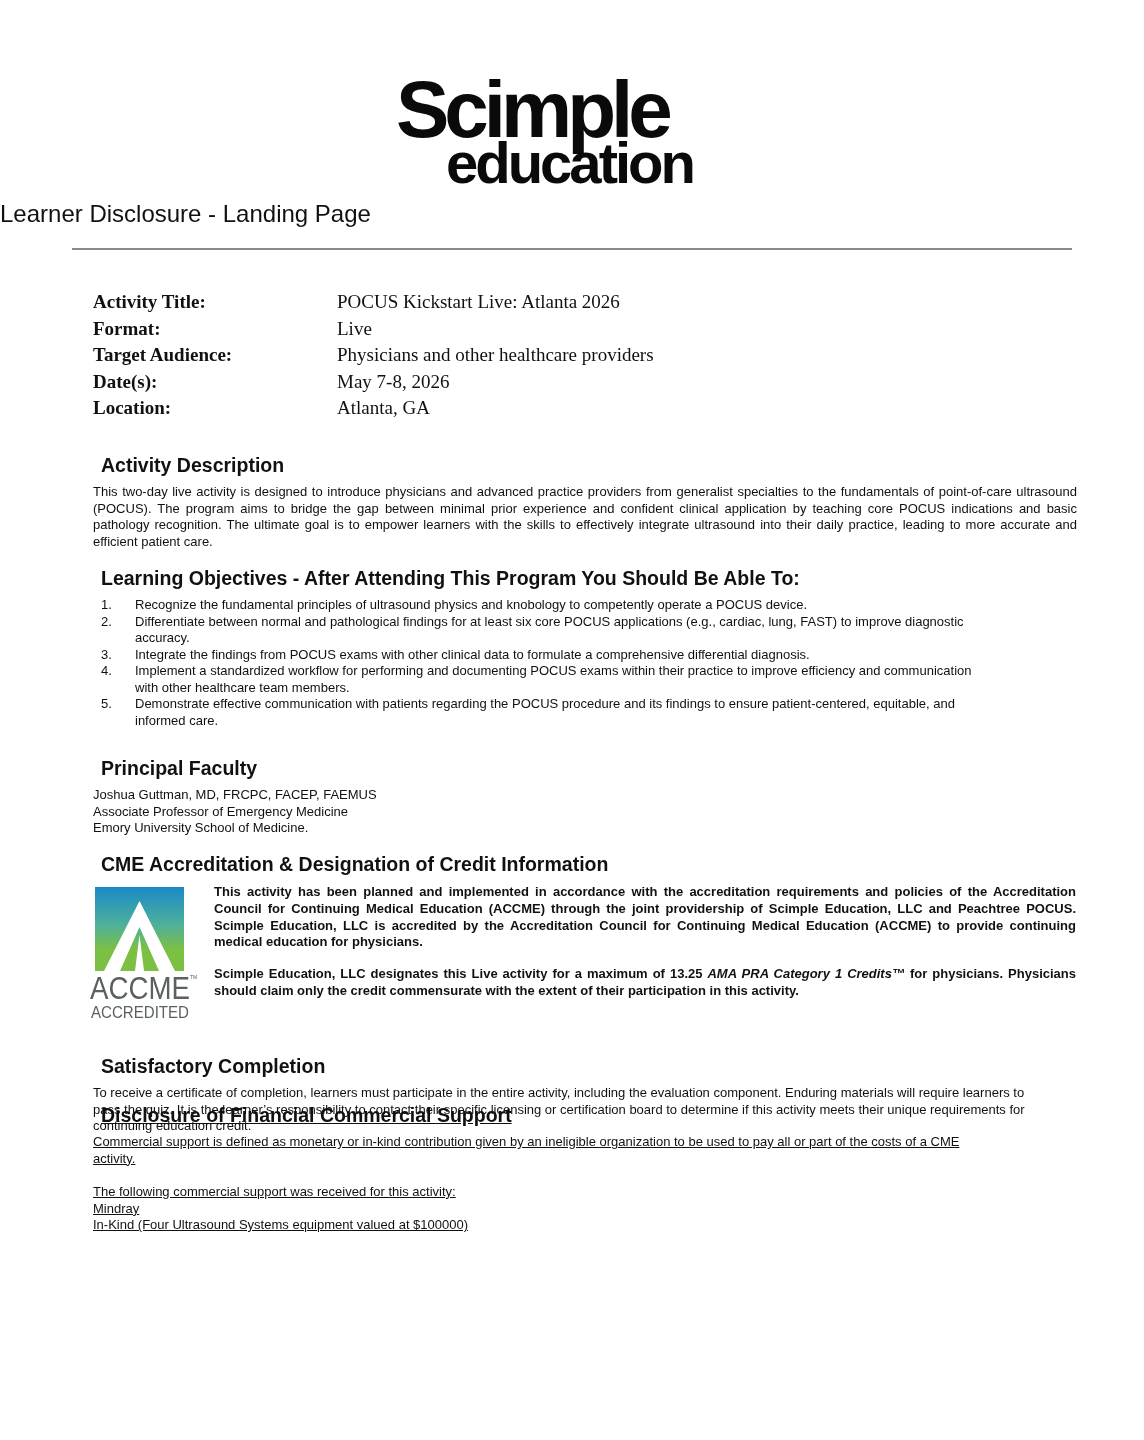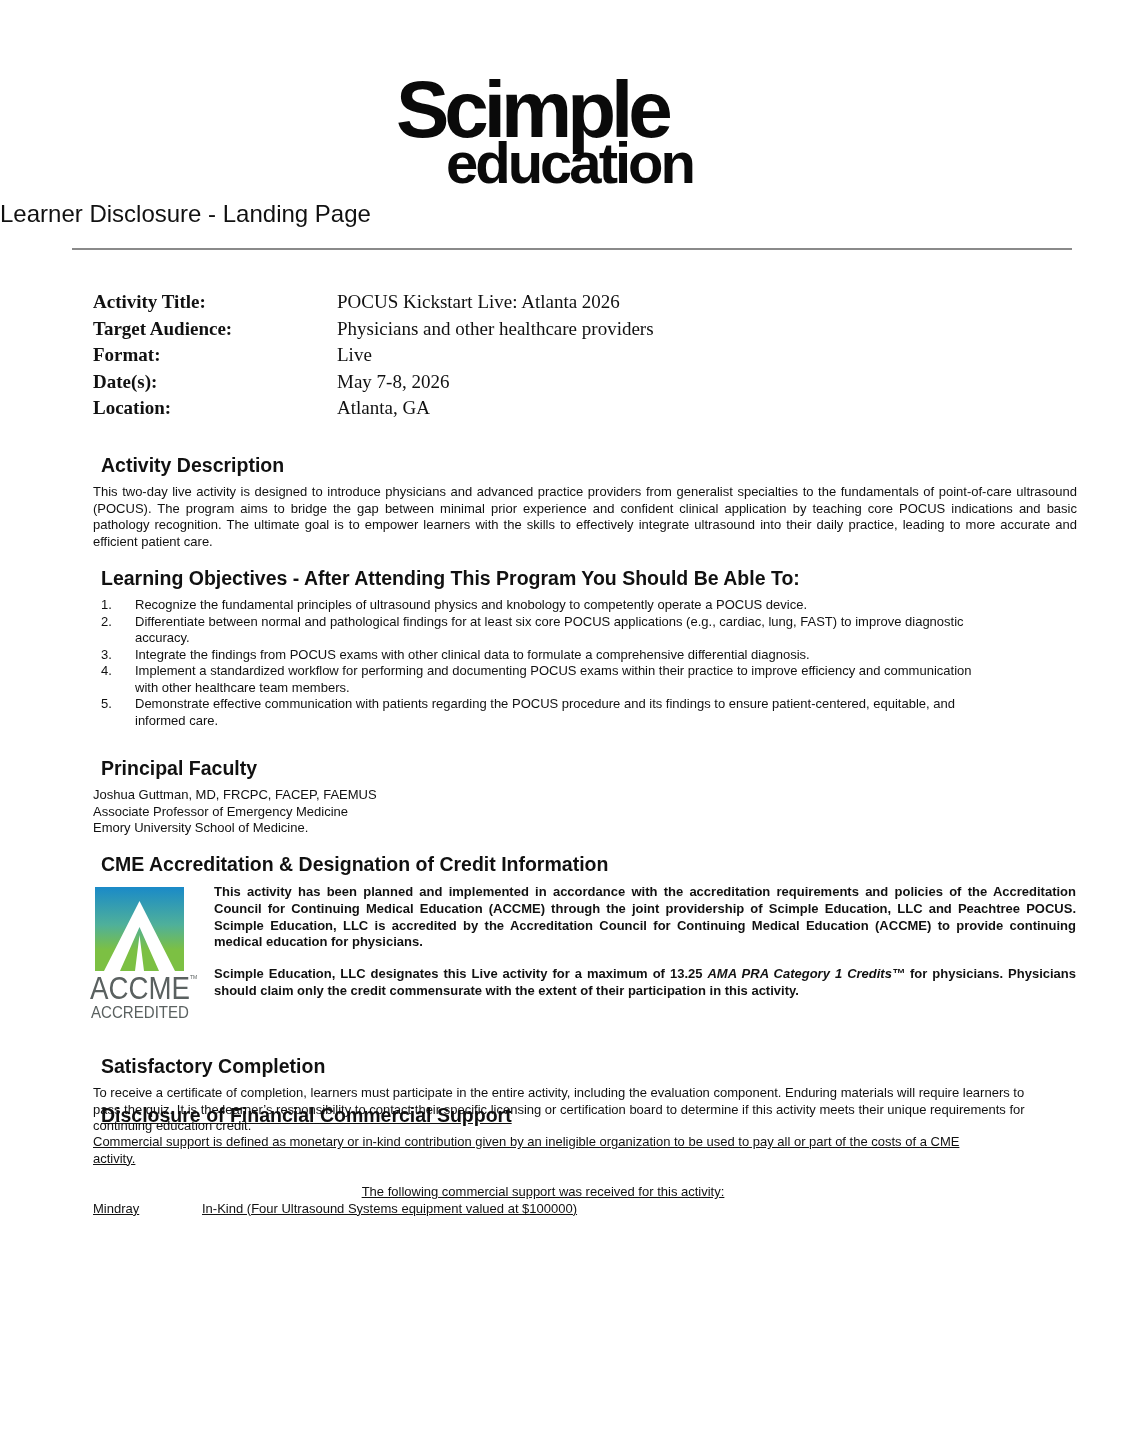--- a/index.html
+++ b/index.html
@@ -34,46 +34,46 @@
     .h2 { font-weight: bold; font-size: 19.5px; line-height: 22px; margin: 8px; }
     .body { font-size: 13px; line-height: 16.5px; margin: 0; }
     .justify { text-align: justify; text-align-last: left; }
     ol.objectives { list-style: none; margin: 0; padding: 0; font-size: 13px; line-height: 16.5px; }
     ol.objectives li { display: flex; }
     ol.objectives .num { width: 42px; text-align: left; padding-left: 8px; box-sizing: border-box; flex: none; }
     ol.objectives .txt { width: 860px; }
     .accme-logo { position: absolute; left: 90px; top: 887px; width: 110px; height: 135px; }
     .accme-text-block { position: absolute; left: 214px; top: 884px; width: 862px; font-size: 13px; line-height: 16.8px; }
     .accme-text-block p { margin: 0 0 15px 0; text-align: justify; text-align-last: left; font-weight: bold; }
-    .support-row { display: flex; font-size: 13px; line-height: 16.5px; }
+    .support-row { display: flex; font-size: 13px; line-height: 16.5px; flex-direction: column; }
     .support-row .sponsor { width: 109px; }
   </style>
 </head>
 <body>
 
 <div class="logo">
   <div class="scimple">Scimple</div>
   <div class="education">education</div>
 </div>
 
 <div class="subtitle">Learner Disclosure - Landing Page</div>
 <div class="rule"></div>
 
 <div class="info-table">
   <div class="info-row">
     <span class="k">Activity Title:</span>
     <span class="v">POCUS Kickstart Live: Atlanta 2026</span>
   </div>
   <div class="info-row">
+    <span class="k">Format:</span>
+    <span class="v">Live</span>
+  </div>
+  <div class="info-row">
     <span class="k">Target Audience:</span>
     <span class="v">Physicians and other healthcare providers</span>
-  </div>
-  <div class="info-row">
-    <span class="k">Format:</span>
-    <span class="v">Live</span>
   </div>
   <div class="info-row">
     <span class="k">Date(s):</span>
     <span class="v">May 7-8, 2026</span>
   </div>
   <div class="info-row">
     <span class="k">Location:</span>
     <span class="v">Atlanta, GA</span>
   </div>
 </div>
@@ -147,18 +147,18 @@
 </div>
 
 <div class="section" style="top:1047px; width:960px;">
   <h2 class="h2">Satisfactory Completion</h2>
   <p class="body">To receive a certificate of completion, learners must participate in the entire activity, including the evaluation component.  Enduring materials will require learners to pass the quiz. It is the learner’s responsibility to contact their specific licensing or certification board to determine if this activity meets their unique requirements for continuing education credit.</p>
 </div>
 
 <div class="section" style="top:1096px; width:900px;text-decoration:underline;">
   <h2 class="h2">Disclosure of Financial Commercial Support</h2>
   <p class="body">Commercial support is defined as monetary or in-kind contribution given by an ineligible organization to be used to pay all or part of the costs of a CME activity.</p>
-  <p class="body" style="margin-top:17px;text-align:center;">The following commercial support was received for this activity:</p>
+  <p class="body" style="margin-top:17px;">The following commercial support was received for this activity:</p>
   <div class="support-row">
     <span class="sponsor">Mindray</span>
     <span>In-Kind (Four Ultrasound Systems equipment valued at $100000)</span>
   </div>
 </div>
 
 </body></html>

